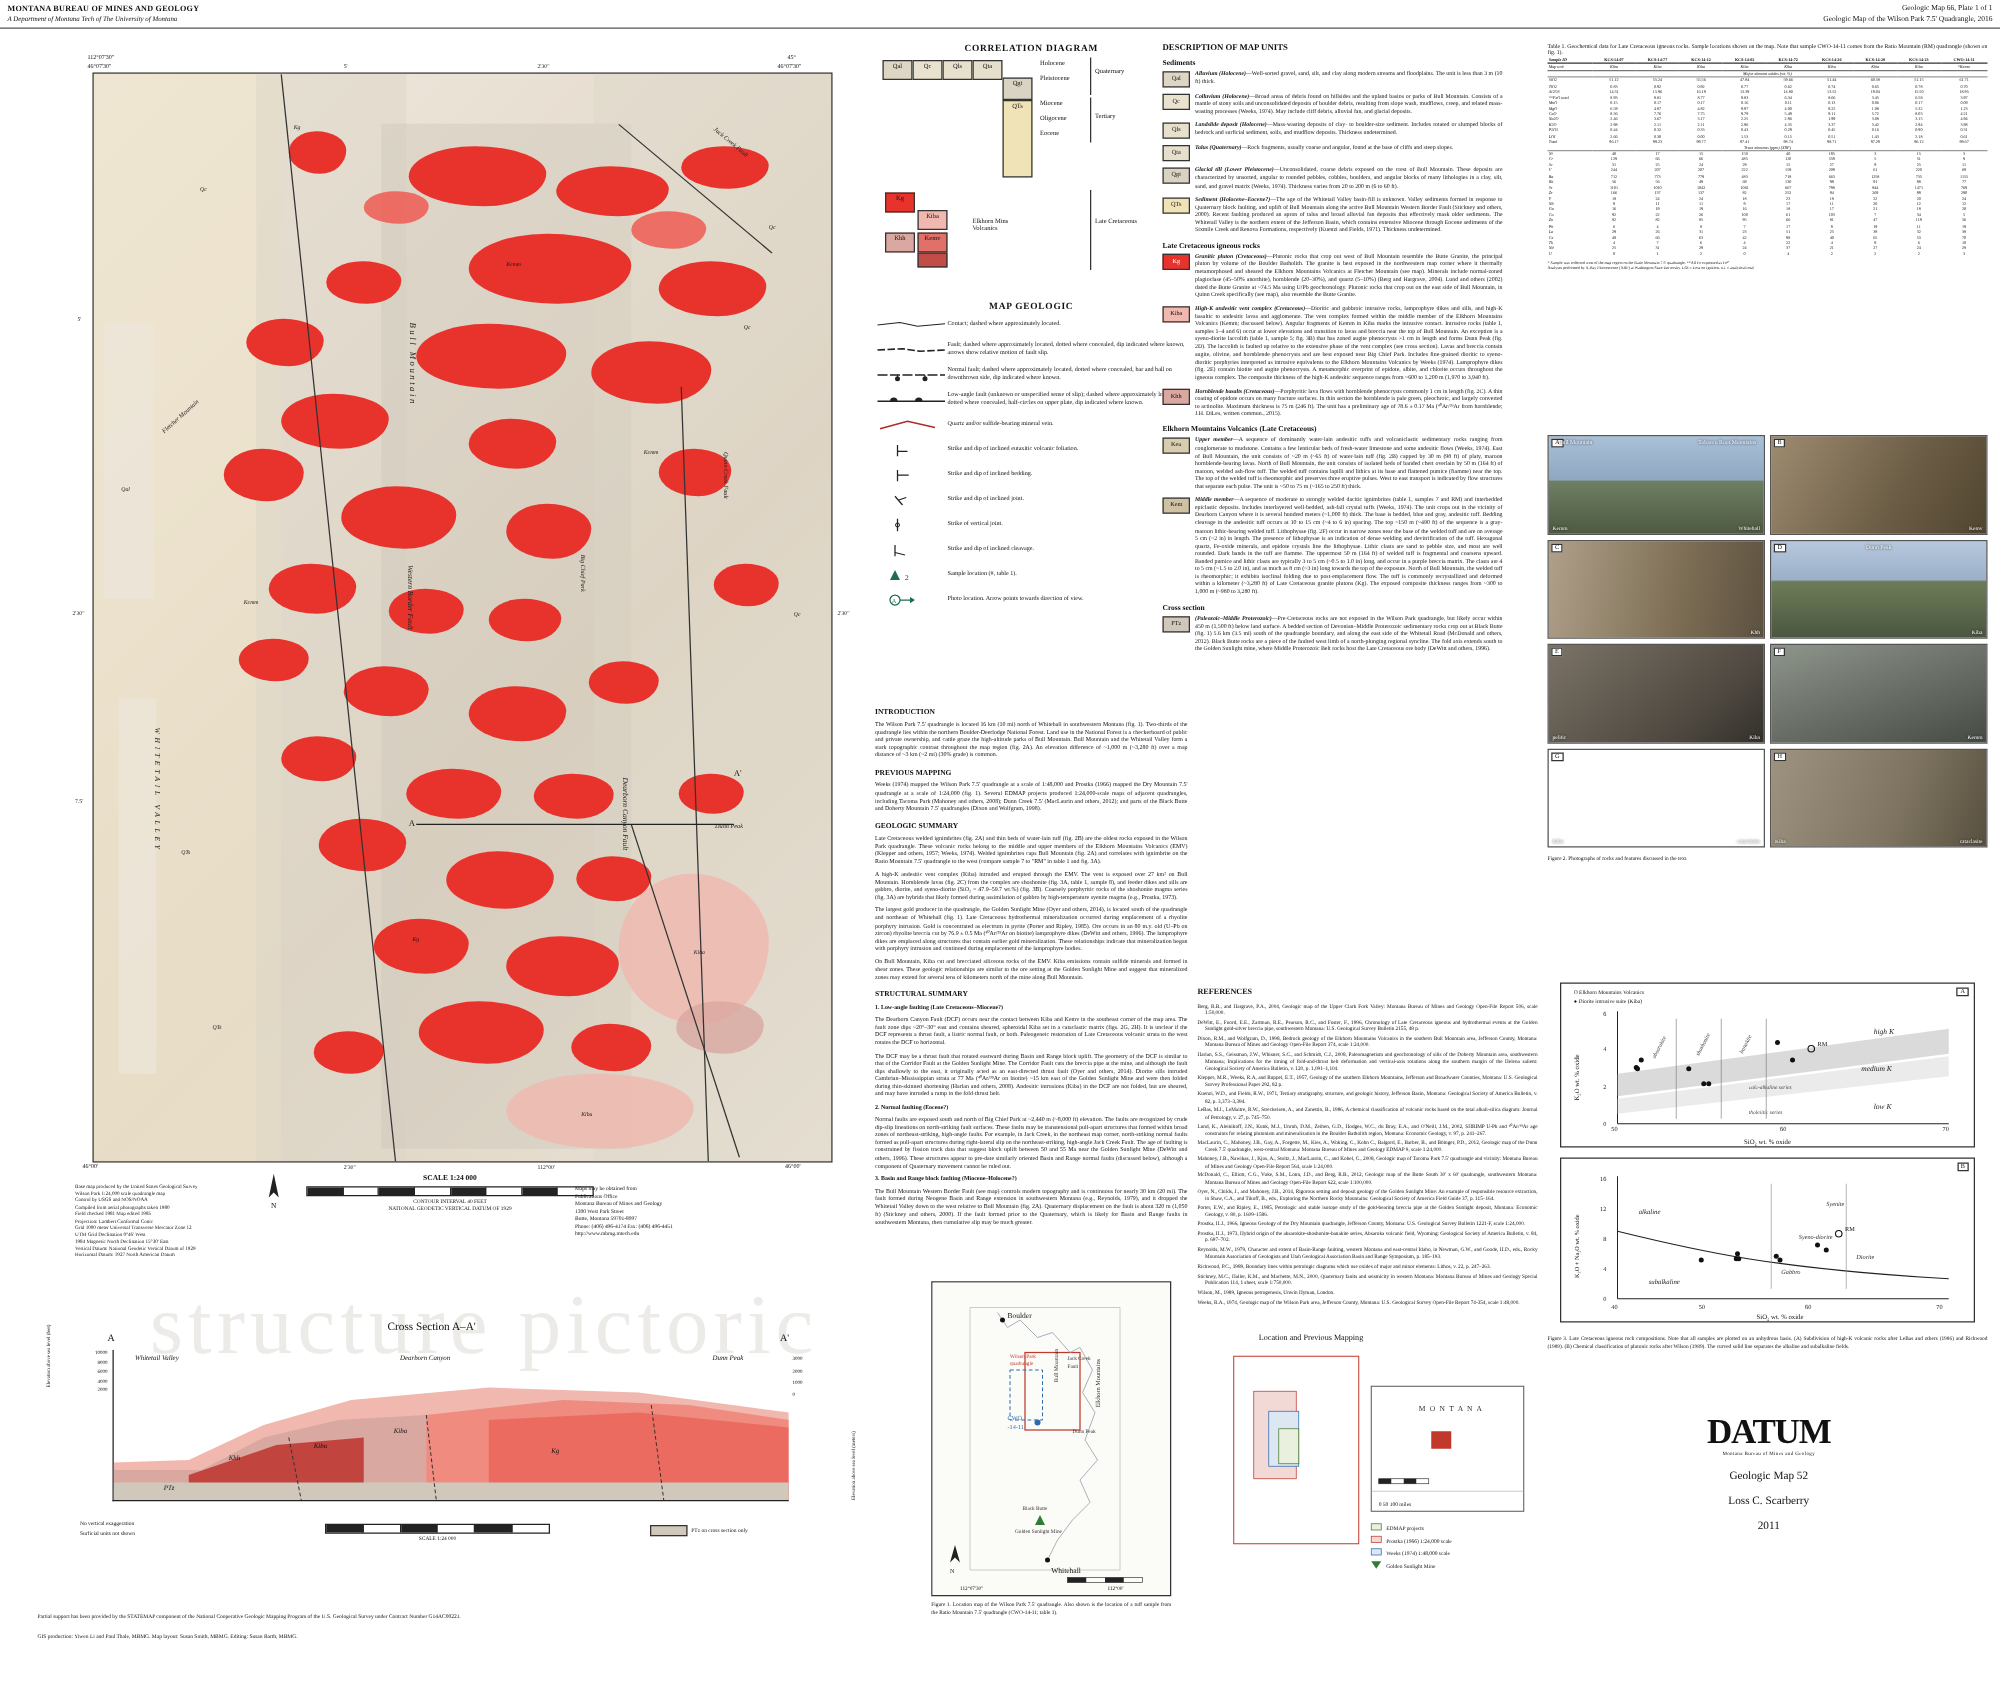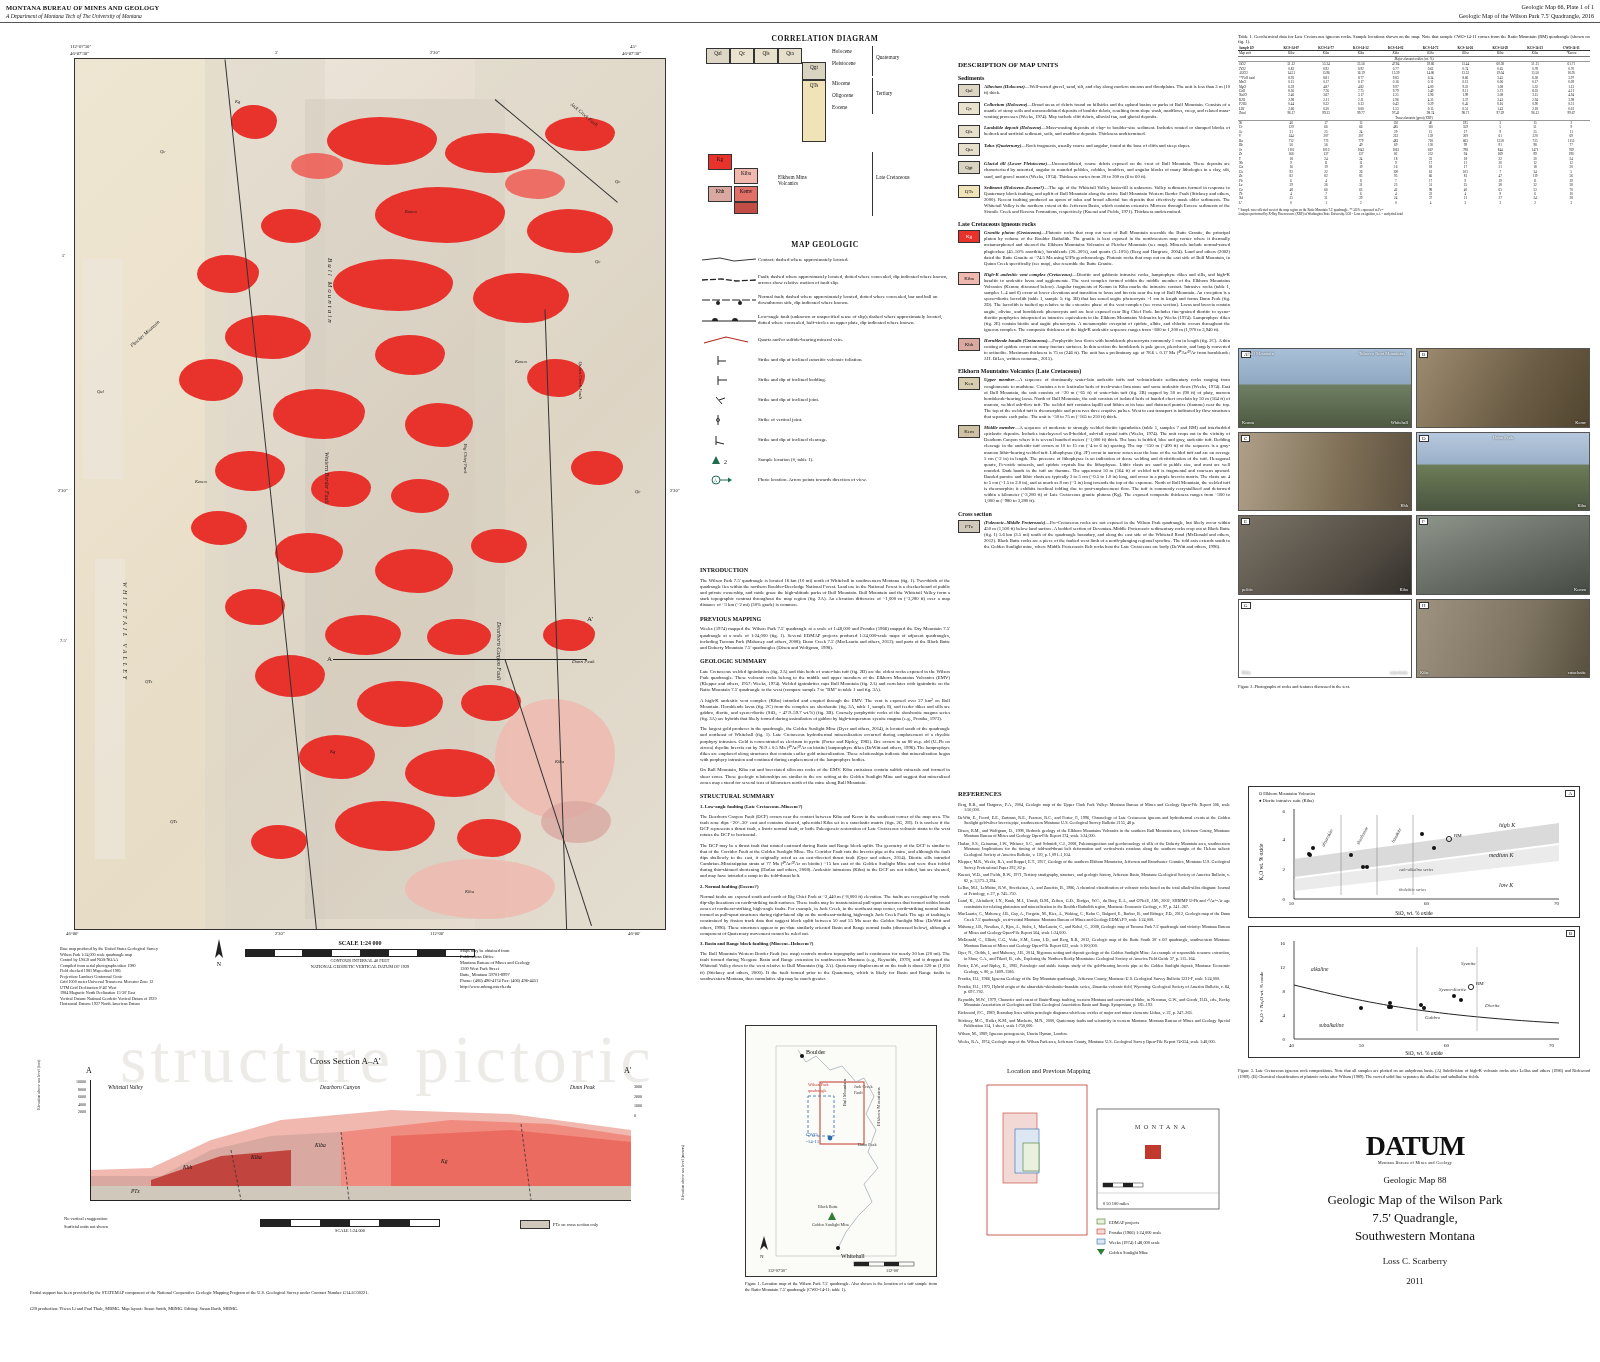--- a/index.html
+++ b/index.html
@@ -55,21 +55,21 @@
   .symbols{position:absolute;left:700px;top:240px;width:250px;}
   .symrow{display:flex;align-items:center;margin-bottom:6px;font-size:4.9px;line-height:1.25;}
   .symgl{width:58px;flex:0 0 58px;height:14px;position:relative;}
   .symtx{flex:1;}
 
   .intro{position:absolute;left:700px;top:560px;width:250px;font-size:4.75px;line-height:1.3;text-align:justify;}
   .intro h4{font-size:6px;margin:7px 0 3px;font-weight:bold;}
   .intro p{margin:0 0 4px;}
 
   
-  .dmu{position:absolute;left:958px;top:34px;width:272px;margin-top:27px;}
+  .dmu{position:absolute;left:930px;top:34px;width:272px;}
   .dmu h3{font-size:7px;margin:0 0 5px;font-weight:bold;}
   .dmu h4{font-size:6px;margin:6px 0 3px;font-weight:bold;}
   .durow{display:flex;margin-bottom:5px;}
   .dubox{width:20px;height:11px;flex:0 0 20px;border:.7px solid #333;font-size:5px;text-align:center;line-height:11px;margin-right:4px;}
   .dutxt{flex:1;font-size:4.7px;line-height:1.3;text-align:justify;}
   .dutxt b{font-style:italic;}
 
   .refs{position:absolute;left:958px;top:790px;width:272px;font-size:4.2px;line-height:1.25;text-align:justify;}
   .refs h3{font-size:6.5px;margin:0 0 4px;font-weight:bold;}
   .refs p{margin:0 0 2.5px;text-indent:-6px;padding-left:6px;}
@@ -1159,24 +1159,21 @@
       <rect x="112" y="156" width="8" height="5" fill="#dde6f3" stroke="#2b6cb0" stroke-width=".6"></rect>
       <text x="124" y="161" font-size="4.4" fill="#111">Weeks (1974) 1:48,000 scale</text>
       <polygon points="116,172 120,166 112,166" fill="#2e7d32"></polygon>
       <text x="124" y="171" font-size="4.4" fill="#111">Golden Sunlight Mine</text>
     </svg>
   </div>
 
   <div class="logo">
     <div class="logomark">DATUM</div>
     <div class="logosub">Montana Bureau of Mines and Geology</div>
-    <div class="ttl1">Geologic Map 88</div>
-    <div class="ttl2" style="white-space:pre-line;">Geologic Map of the Wilson Park
-7.5' Quadrangle,
-Southwestern Montana</div>
+    <div class="ttl1">Geologic Map 52</div>
     <div class="ttl3">Loss C. Scarberry</div>
     <div class="ttl4">2011</div>
   </div>
 
   <div class="credits">
     <div>Partial support has been provided by the STATEMAP component of the National Cooperative Geologic Mapping Program of the U.S. Geological Survey under Contract Number G14AC00221.</div>
     <div style="margin-top:10px;">GIS production: Yiwen Li and Paul Thale, MBMG. Map layout: Susan Smith, MBMG. Editing: Susan Barth, MBMG.</div>
   </div>
 
 </div>

